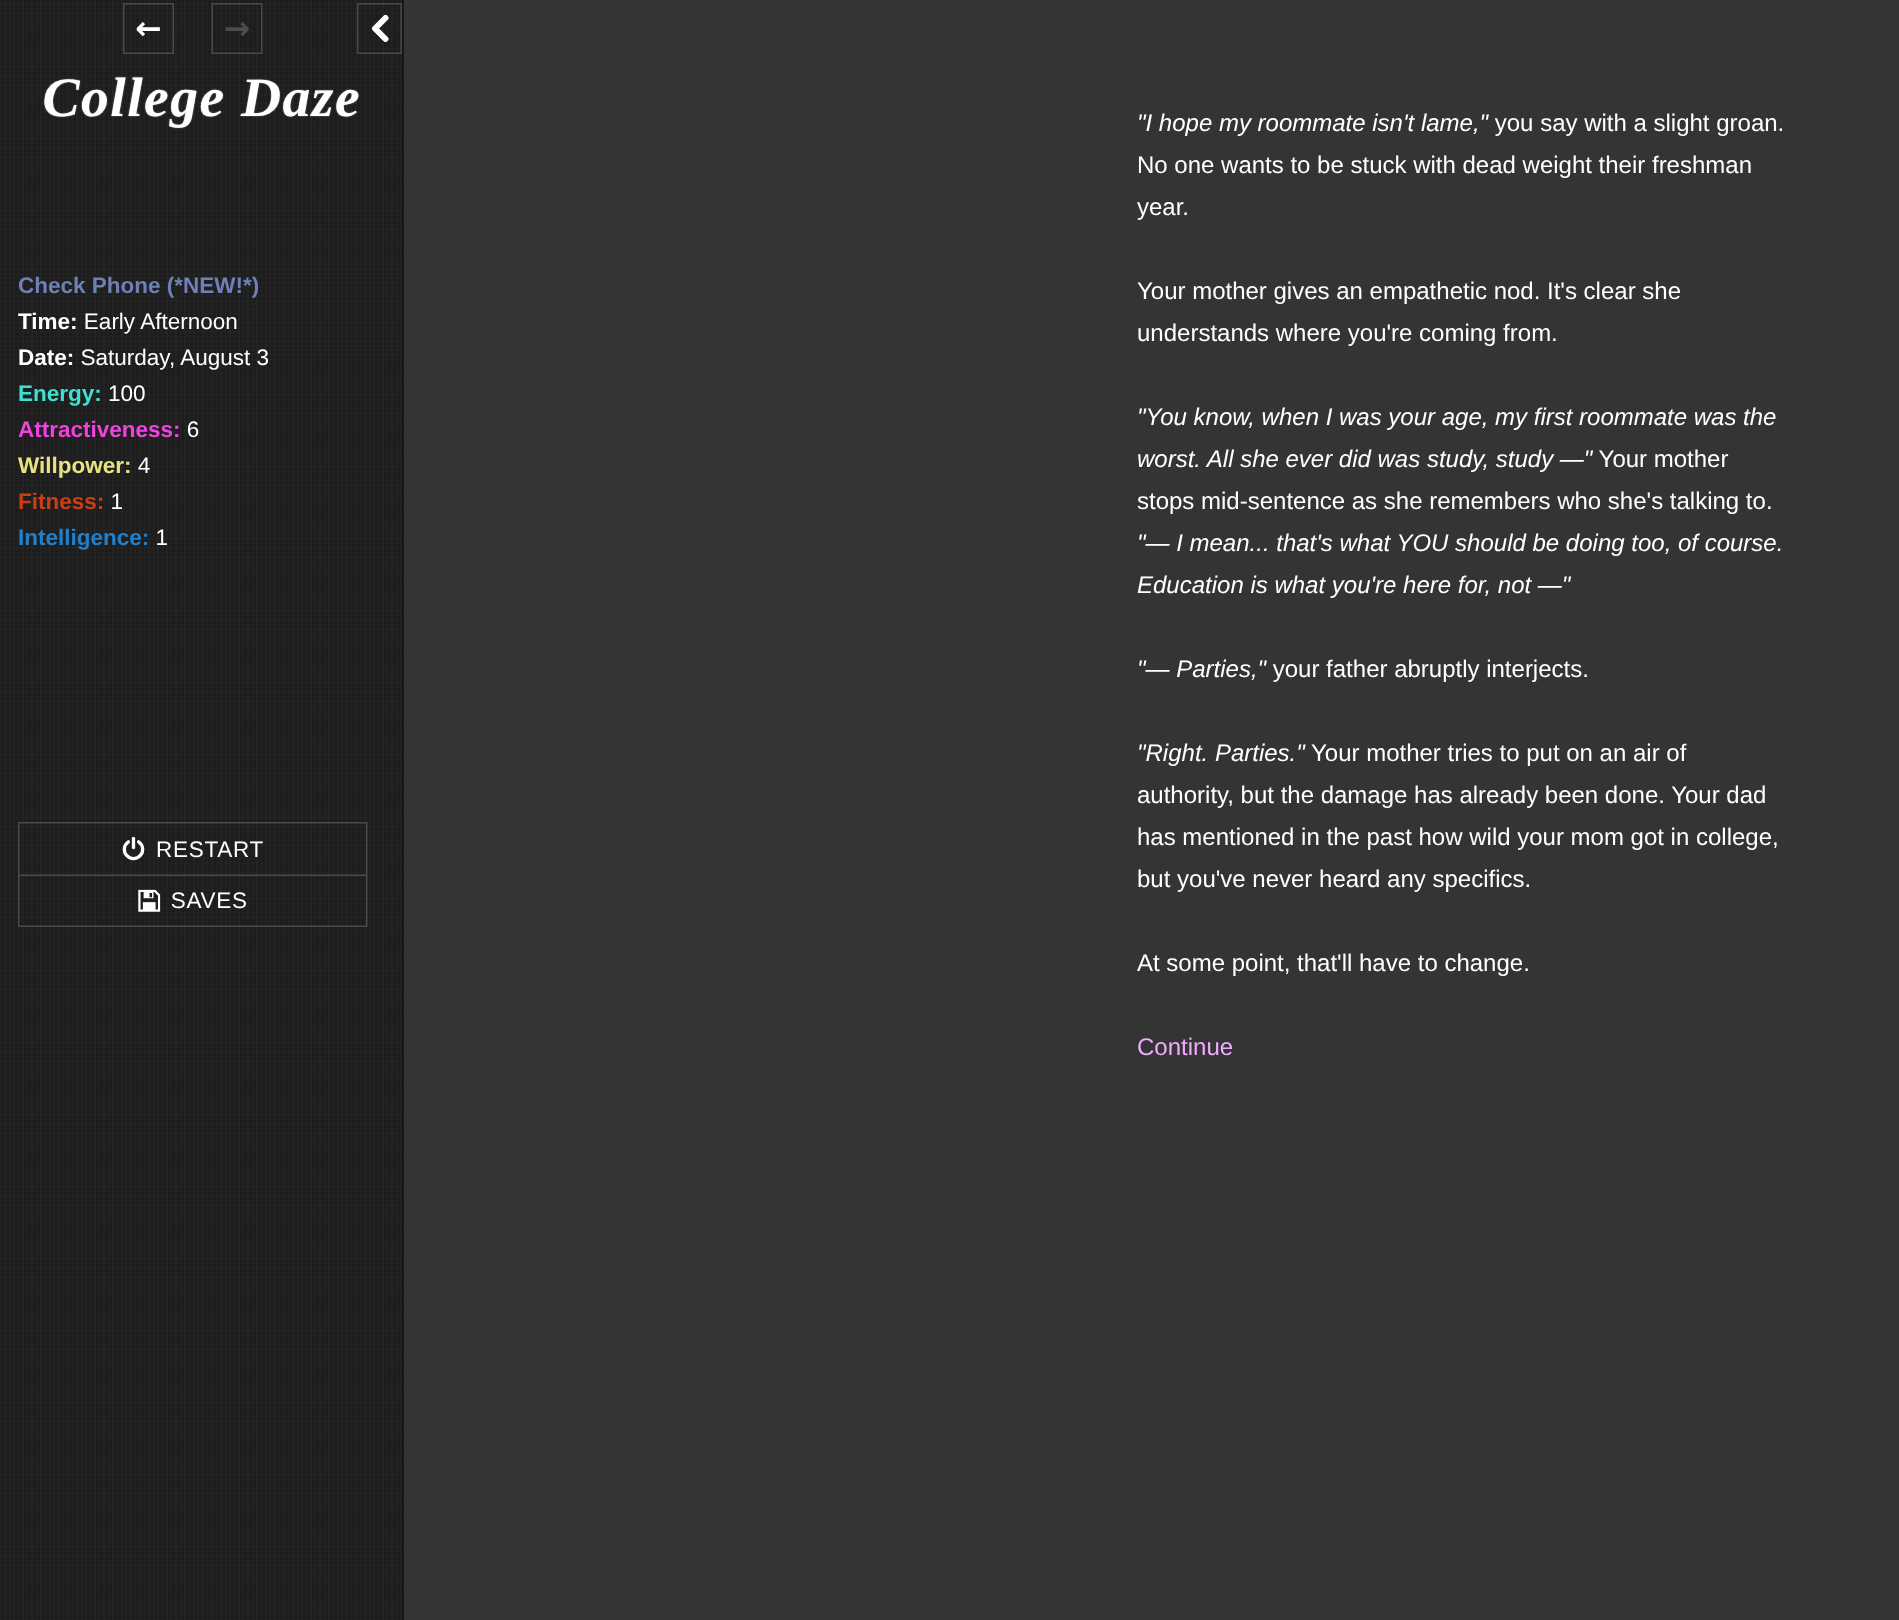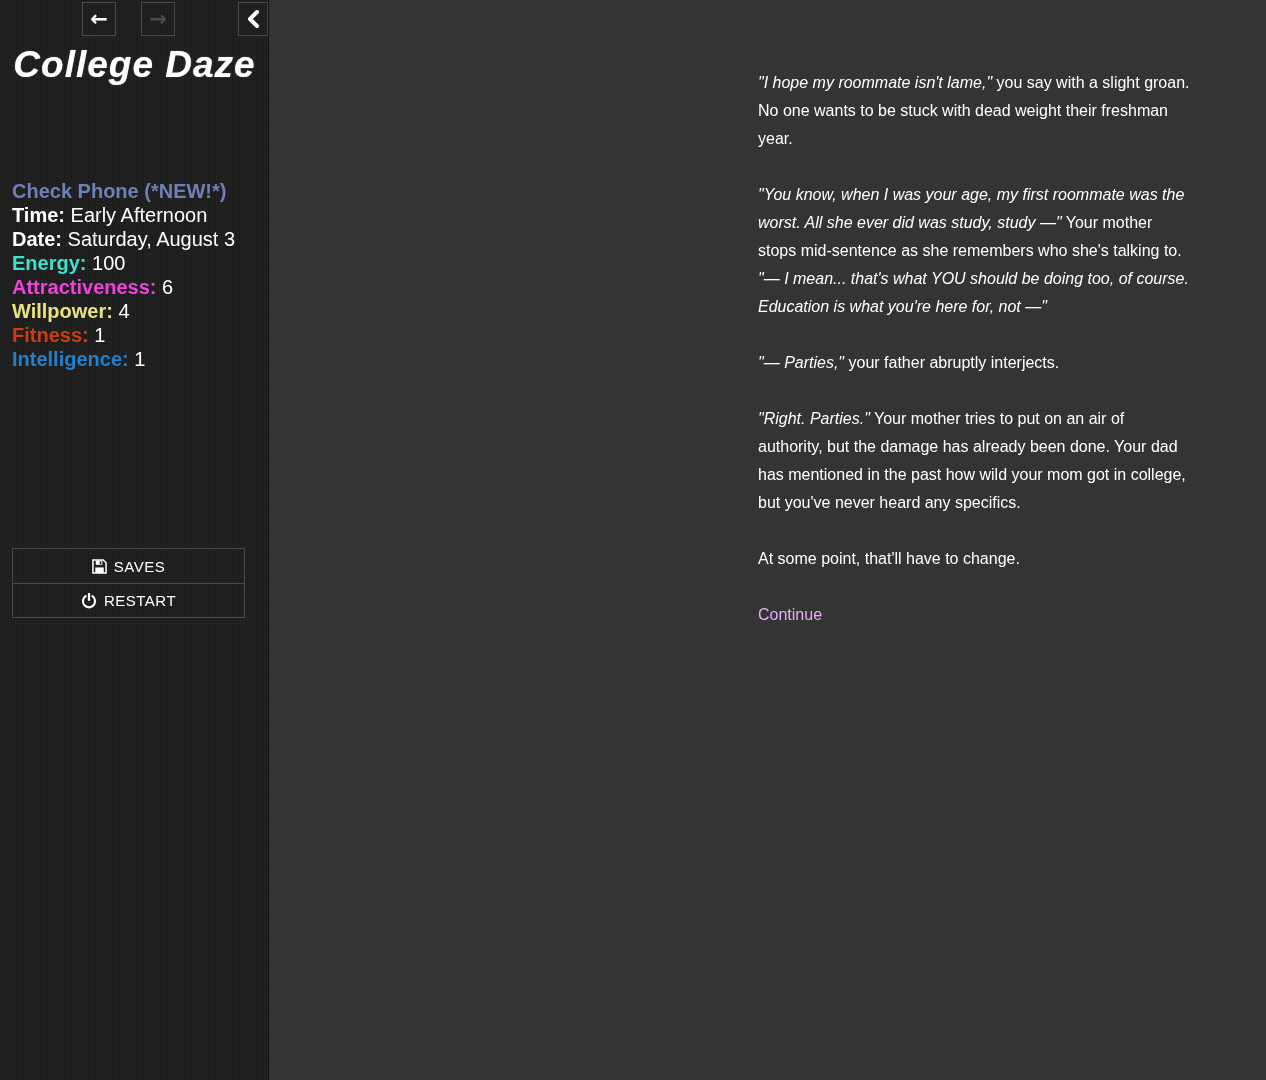--- a/index.html
+++ b/index.html
@@ -31,28 +31,28 @@
   .nav-forward { left: 141px; color: #4c4c4c; cursor: default; }
   .stow-btn {
     position: absolute; top: 2px; left: 238px; width: 30px; height: 34px;
     background: transparent; border: 1px solid #4a4a4a;
     color: #fff; cursor: pointer; padding: 0;
     display: flex; align-items: center; justify-content: center;
   }
   .game-title {
     position: absolute; top: 44px; left: 0; width: 269px;
     text-align: center; color: #fff;
-    font-family: Liberation Sans, sans-serif;
+    font-family: Liberation Serif, serif;
     font-style: italic; font-weight: bold;
     font-size: 37px; letter-spacing: 1px;
     text-shadow: 0 0 1px rgba(255,255,255,0.6);
   }
   .stats {
     position: absolute; top: 179px; left: 12px; width: 250px;
-    font-size: 20px; line-height: 24px; color: #fff;
+    font-size: 15px; line-height: 24px; color: #fff;
   }
   .phone-link { font-weight: bold; cursor: pointer; }
   .stat-row .stat-label { font-weight: bold; }
   .stat-row .stat-value { color: #fff; font-weight: normal; }
 
   .menu-box {
     position: absolute; top: 548px; left: 12px; width: 233px;
     border: 1px solid #4a4a4a;
   }
   .menu-item {
@@ -128,44 +128,45 @@
       </div>
       <div class="stat-row">
         <span class="stat-label" style="color: rgb(32, 128, 204);">Intelligence:</span>
         <span class="stat-value">1</span>
       </div>
     </div>
 
     <nav class="menu-box">
       <button class="menu-item">
         <span class="menu-icon">
+          <svg width="16" height="16" viewBox="0 0 16 16">
+            <path d="M 4.6 3.2 A 6.1 6.1 0 1 0 11.4 3.2" fill="none" stroke="#ffffff" stroke-width="2.2" stroke-linecap="round"></path>
+            <line x1="8" y1="1" x2="8" y2="7" stroke="#ffffff" stroke-width="2.2" stroke-linecap="round"></line>
+          </svg>
+        </span>
+        <span>RESTART</span>
+      </button>
+      <button class="menu-item">
+        <span class="menu-icon">
           <svg width="15" height="15" viewBox="0 0 16 16">
             <path d="M1 1 h11 l3 3 v11 h-14 z" fill="none" stroke="#ffffff" stroke-width="1.6"></path>
             <rect x="4" y="1.8" width="7" height="4.4" fill="#ffffff"></rect>
             <rect x="8.2" y="2.5" width="1.8" height="3" fill="#1d1d1d"></rect>
             <rect x="3.5" y="9" width="9" height="6" fill="#ffffff"></rect>
           </svg>
         </span>
         <span>SAVES</span>
       </button>
-      <button class="menu-item">
-        <span class="menu-icon">
-          <svg width="16" height="16" viewBox="0 0 16 16">
-            <path d="M 4.6 3.2 A 6.1 6.1 0 1 0 11.4 3.2" fill="none" stroke="#ffffff" stroke-width="2.2" stroke-linecap="round"></path>
-            <line x1="8" y1="1" x2="8" y2="7" stroke="#ffffff" stroke-width="2.2" stroke-linecap="round"></line>
-          </svg>
-        </span>
-        <span>RESTART</span>
-      </button>
     </nav>
   </aside>
 
   <main class="passage">
     <div id="story-paragraphs">
         <p><span class="em">"I hope my roommate isn't lame,"</span><span> you say with a slight groan. No one wants to be stuck with dead weight their freshman year.</span></p>
+        <p><span>Your mother gives an empathetic nod. It's clear she understands where you're coming from.</span></p>
         <p><span class="em">"You know, when I was your age, my first roommate was the worst. All she ever did was study, study —"</span><span> Your mother stops mid-sentence as she remembers who she's talking to. </span><span class="em">"— I mean... that's what YOU should be doing too, of course. Education is what you're here for, not —"</span></p>
         <p><span class="em">"— Parties,"</span><span> your father abruptly interjects.</span></p>
         <p><span class="em">"Right. Parties."</span><span> Your mother tries to put on an air of authority, but the damage has already been done. Your dad has mentioned in the past how wild your mom got in college, but you've never heard any specifics.</span></p>
         <p><span>At some point, that'll have to change.</span></p>
       </div>
     <a class="continue-link" style="color: #f0abfc;">Continue</a>
   </main>
 
 </div>
 

